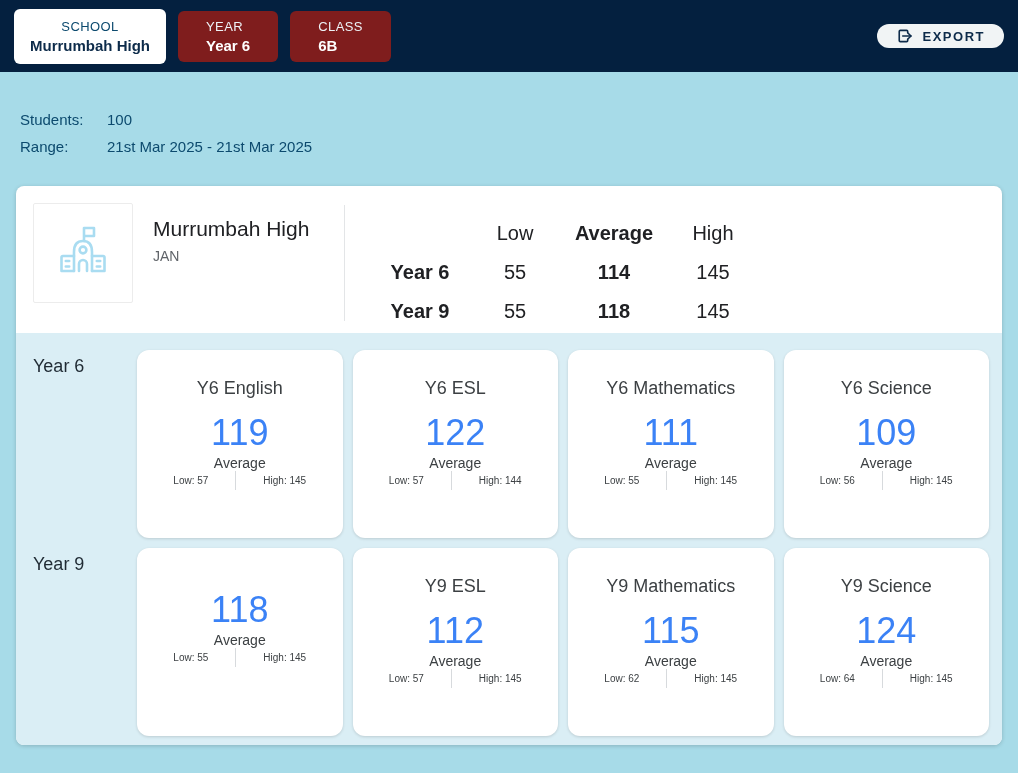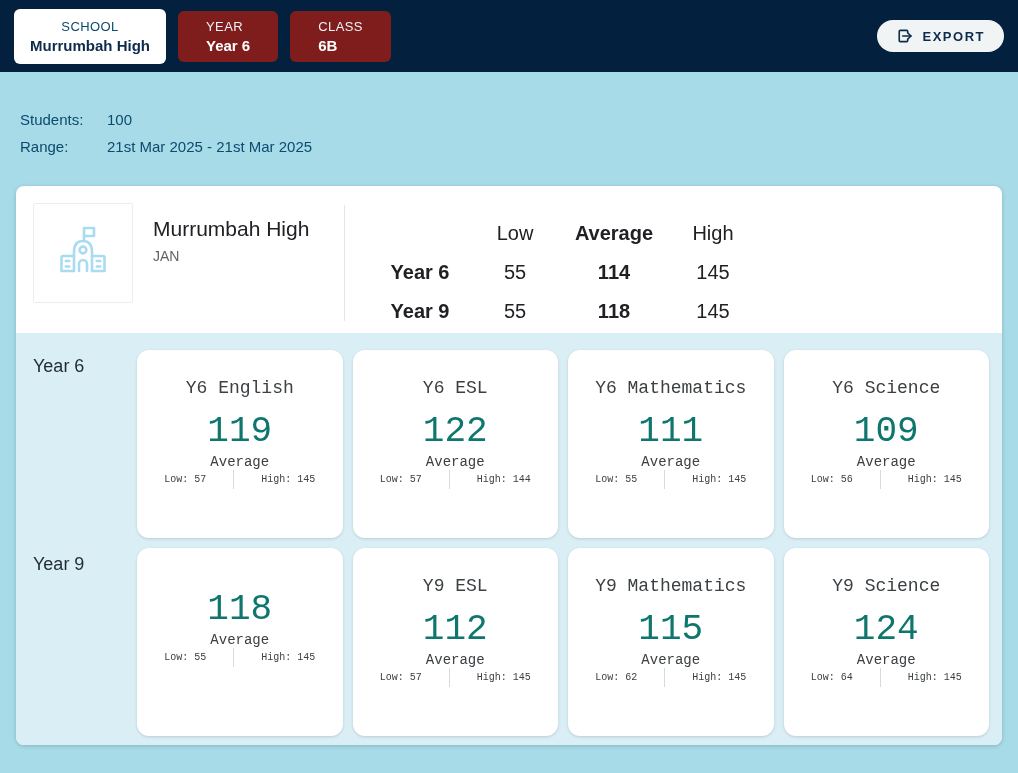--- a/index.html
+++ b/index.html
@@ -26,21 +26,21 @@
   .tab .tab-value { font-size:15px; font-weight:bold; color:#ffffff; }
   .tab.active { background:#ffffff; padding:10px 16px; }
   .tab.active .tab-label { color:#0c4a6e;text-align:center; }
   .tab.active .tab-value { color:#0d2b4a; }
 
   .export-btn {
     margin-left:auto;
     display:flex; align-items:center; gap:9px;
     background:#f1f4f5; color:#0d2b4a;
     border:none; border-radius:17px;
-    height:32px; padding:0 19px;
+    height:24px; padding:0 19px;
     font-family:inherit; font-size:13px; font-weight:bold; letter-spacing:1.5px;
     cursor:pointer;
   }
   .export-btn svg { display:block; }
 
   
   .info { padding:39px 20px 0 20px; }
   .info-row {
     display:grid; grid-template-columns:87px auto;
     font-size:15px; color:#0c4a6e; margin-bottom:10px;
@@ -85,24 +85,24 @@
     flex:0 0 104px; padding-top:6px;
     font-size:18px; color:#1f2a33;
   }
   .cards-grid {
     flex:1;
     display:grid; grid-template-columns:repeat(4,1fr); gap:10px;
   }
   .stat-card {
     background:#ffffff; border-radius:12px;
     box-shadow:0 1px 3px rgba(0,0,0,.14);
-    height:188px; text-align:center; padding-top:28px;font-family:Liberation Mono, monospace;
+    height:188px; text-align:center; padding-top:28px;
   }
   .stat-title { font-size:18px; color:#3c4043; }
-  .stat-average { font-size:36px; color:#0f766e; margin-top:13px; line-height:42px; }
+  .stat-average { font-size:36px; color:#3b82f6; margin-top:13px; line-height:42px; }
   .stat-average-label { font-size:14px; color:#3c4043; margin-top:1px; }
   .stat-lowhigh {
     display:flex; align-items:center; justify-content:center; gap:27px;
     font-size:10px; color:#3c4043;
   }
   .stat-lowhigh .vdiv { width:1px; height:19px; background:#d7dadd; }
 </style>
 </head>
 <body>
 

